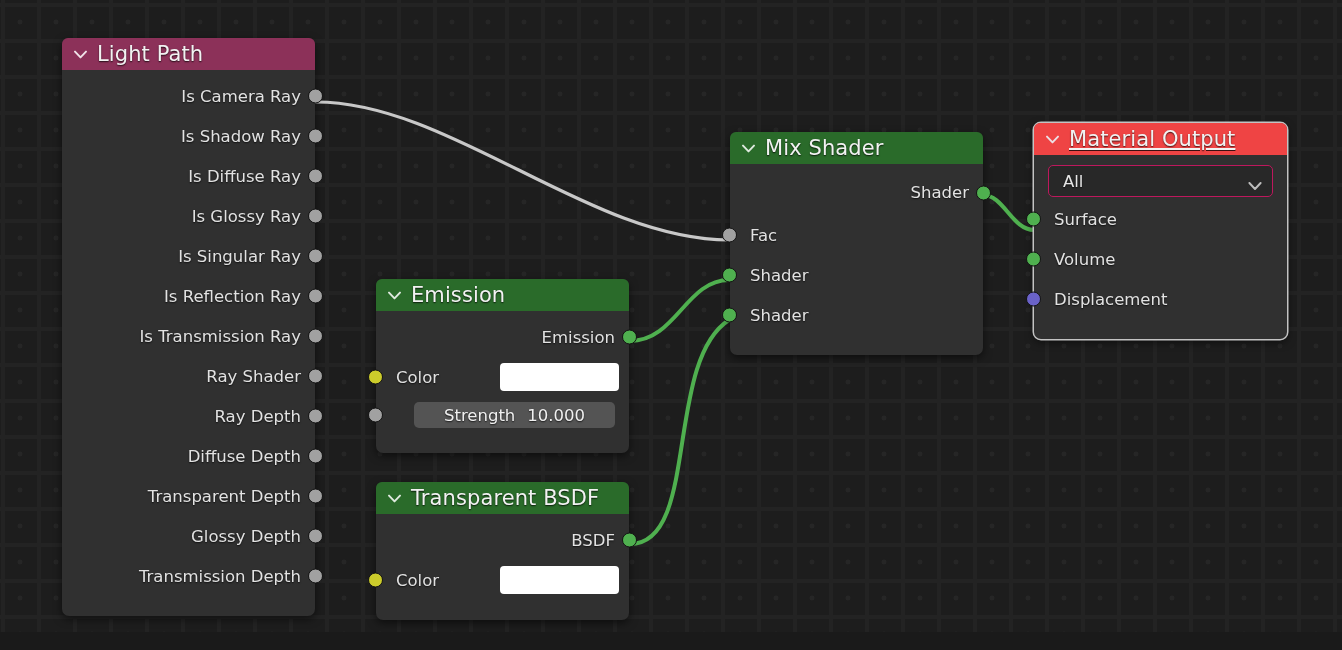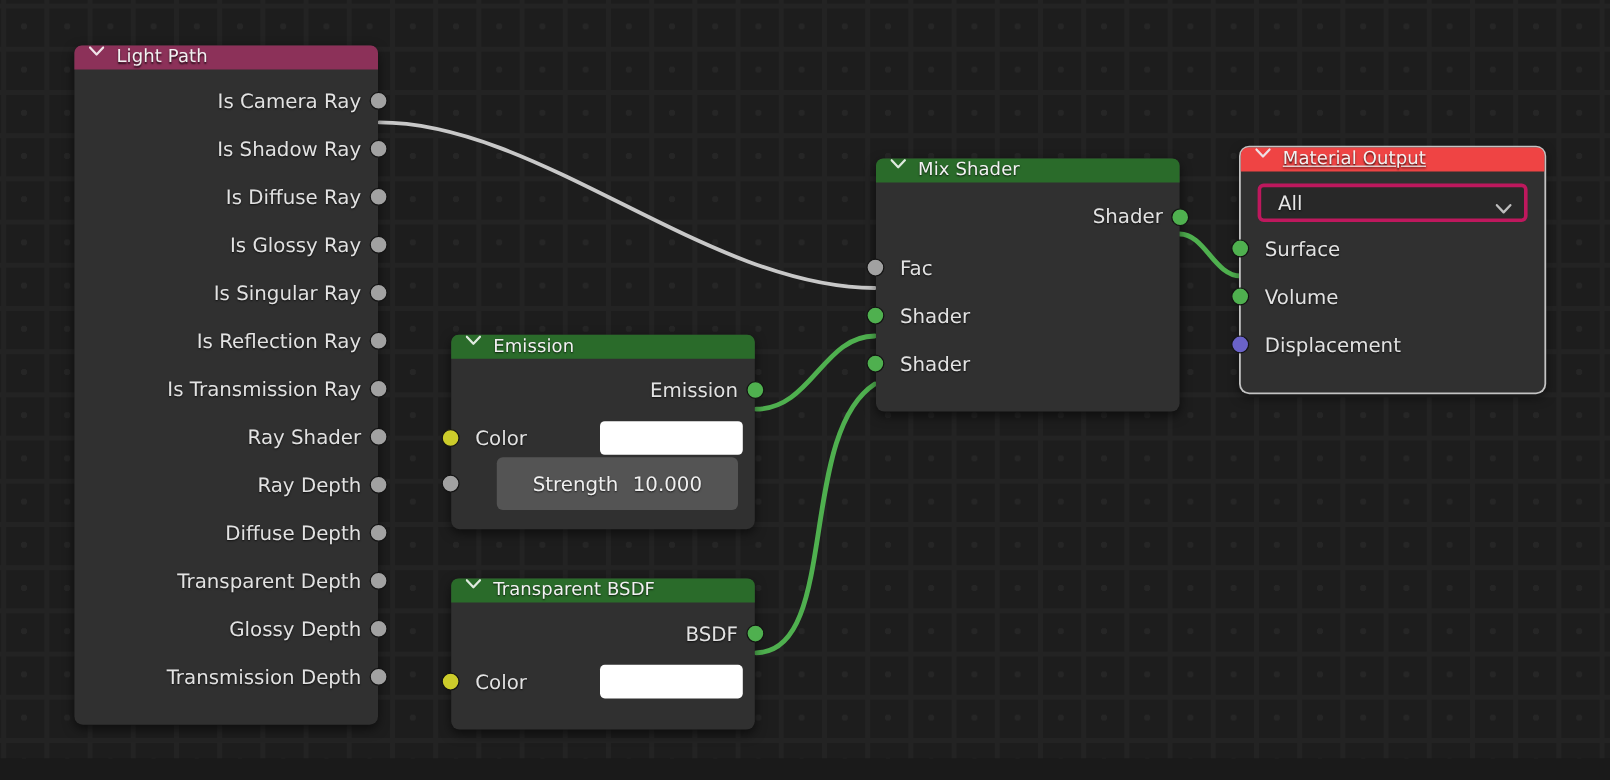--- a/index.html
+++ b/index.html
@@ -47,27 +47,27 @@
   .node {
     position: absolute;
     border-radius: 7px;
     background: #303030;
     box-shadow: 0 3px 9px rgba(0,0,0,0.55);
     color: #e8e8e8;
   }
   .node.selected { box-shadow: 0 0 0 1.5px #c3c3c3, 0 3px 9px rgba(0,0,0,0.55); }
 
   .node-header {
-    height: 20px;
+    height: 32px;
     border-radius: 6px 6px 0 0;
     display: flex;
-    align-items: flex-start;
+    align-items: center;
     padding-left: 12px;
     gap: 10px;
-    font-size: 15px;
+    font-size: 21px;
     color: #f2f2f2;
     text-shadow: 0 1px 1.5px rgba(0,0,0,0.75);
     letter-spacing: 0.1px;
   }
   .chev {
     width: 13px; height: 9px;
     flex: 0 0 auto;
     position: relative;
     top: 0px;
   }
@@ -106,38 +106,38 @@
   .color-swatch {
     width: 119px; height: 28px;
     background: #ffffff;
     border-radius: 4px;
     margin-left: auto;
     margin-right: 10px;
   }
 
   .value-widget {
     margin: 0 14px 0 20px;
-    height: 44px;
+    height: 26px;
     width: calc(100% - 34px);
     background: #545454;
     border-radius: 5px;
     display: flex;
     align-items: center;
     justify-content: center;
     gap: 12px;
     font-size: 16.5px;
     color: #f0f0f0;
     text-shadow: 0 1px 1.5px rgba(0,0,0,0.7);
   }
 
   .dropdown {
     margin: 4px 14px 2px 14px;
     height: 32px;
     background: #282828;
-    border: 3px solid #be185d;
+    border: 1px solid #be185d;
     border-radius: 5px;
     display: flex;
     align-items: center;
     padding: 0 10px 0 14px;
     font-size: 16.5px;
     color: #e6e6e6;
     text-shadow: 0 1px 1.5px rgba(0,0,0,0.7);
   }
   .dropdown .dd-label { flex: 1; }
   .dropdown .dd-chev { width: 14px; height: 10px; opacity: .85; }

